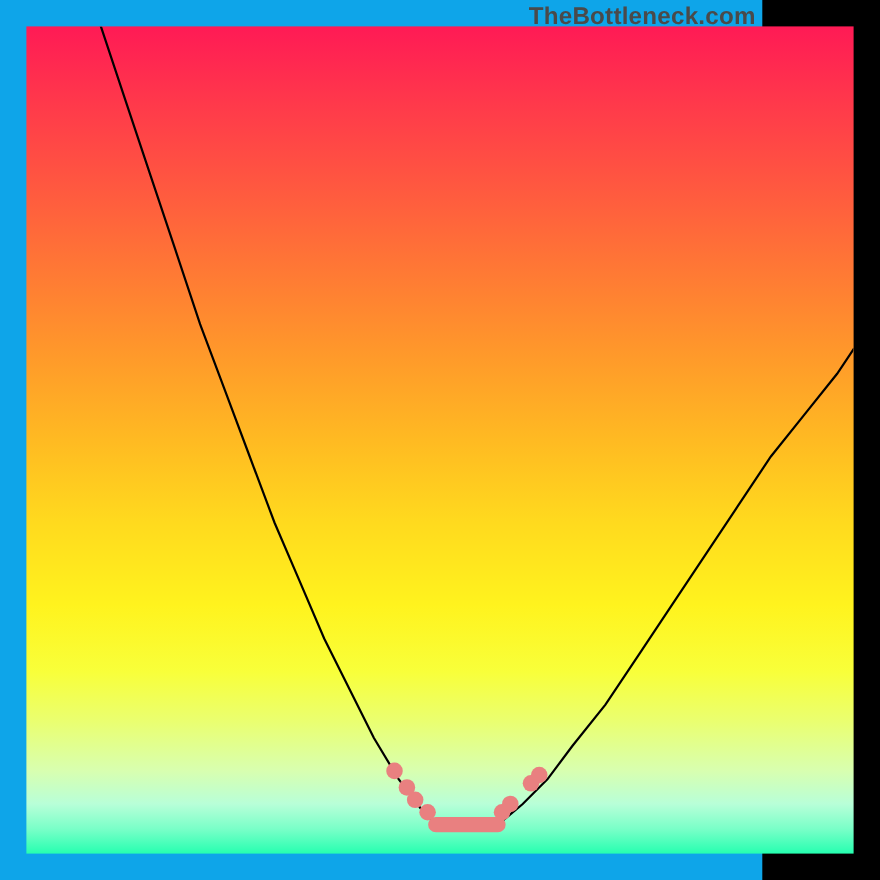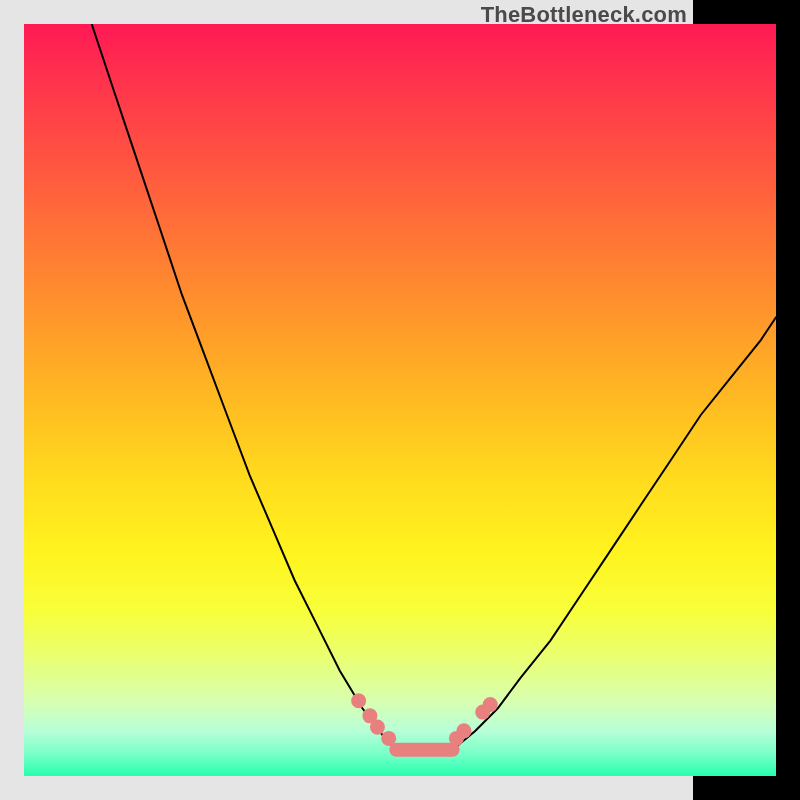--- a/index.html
+++ b/index.html
@@ -9,21 +9,21 @@
     height: 800px;
     background: #000;
     overflow: hidden;
   }
   .frame {
     position: absolute;
     left: 0;
     top: 0;
     width: 693px;
     height: 800px;
-    background: #e5e5e5;
+    background: #0ea5e9;
   }
   .plot {
     position: absolute;
     left: 24px;
     top: 24px;
     width: 752px;
     height: 752px;
     background: linear-gradient(to bottom,
       #ff1a55 0%,
       #ff3b4a 10%,

